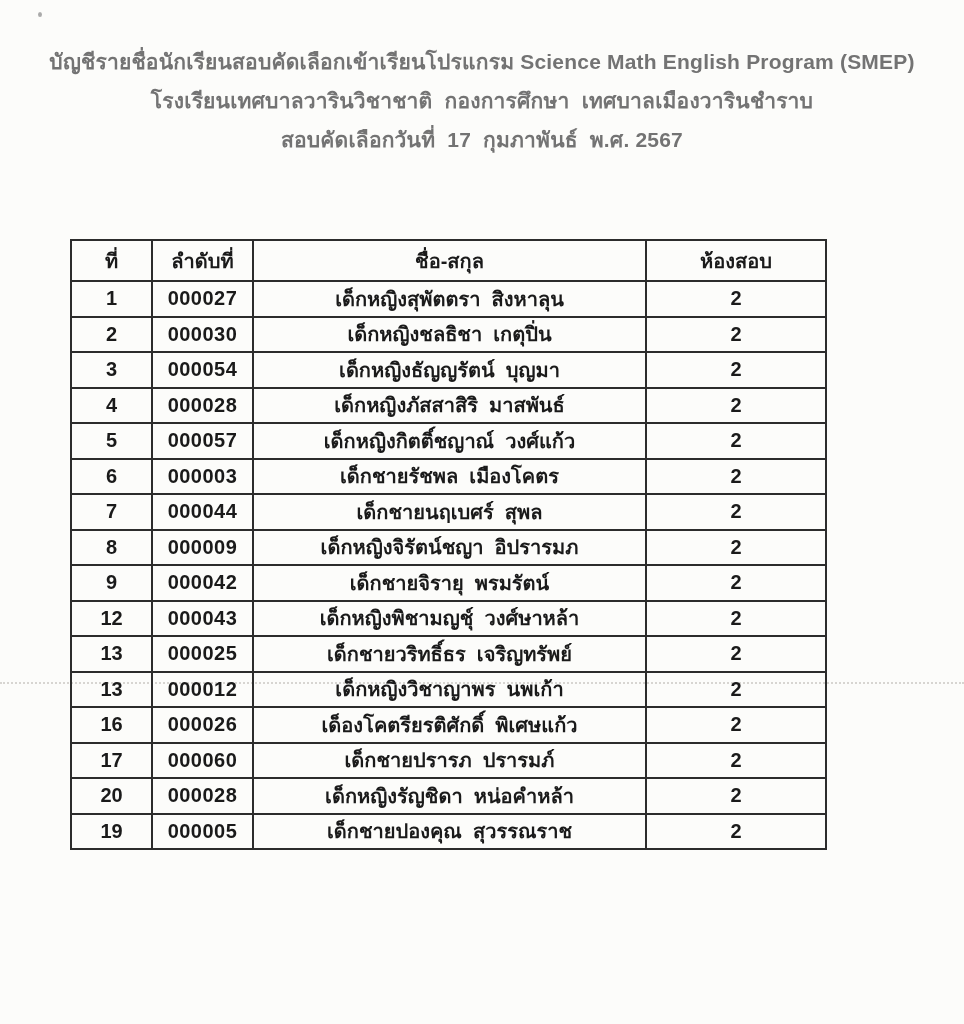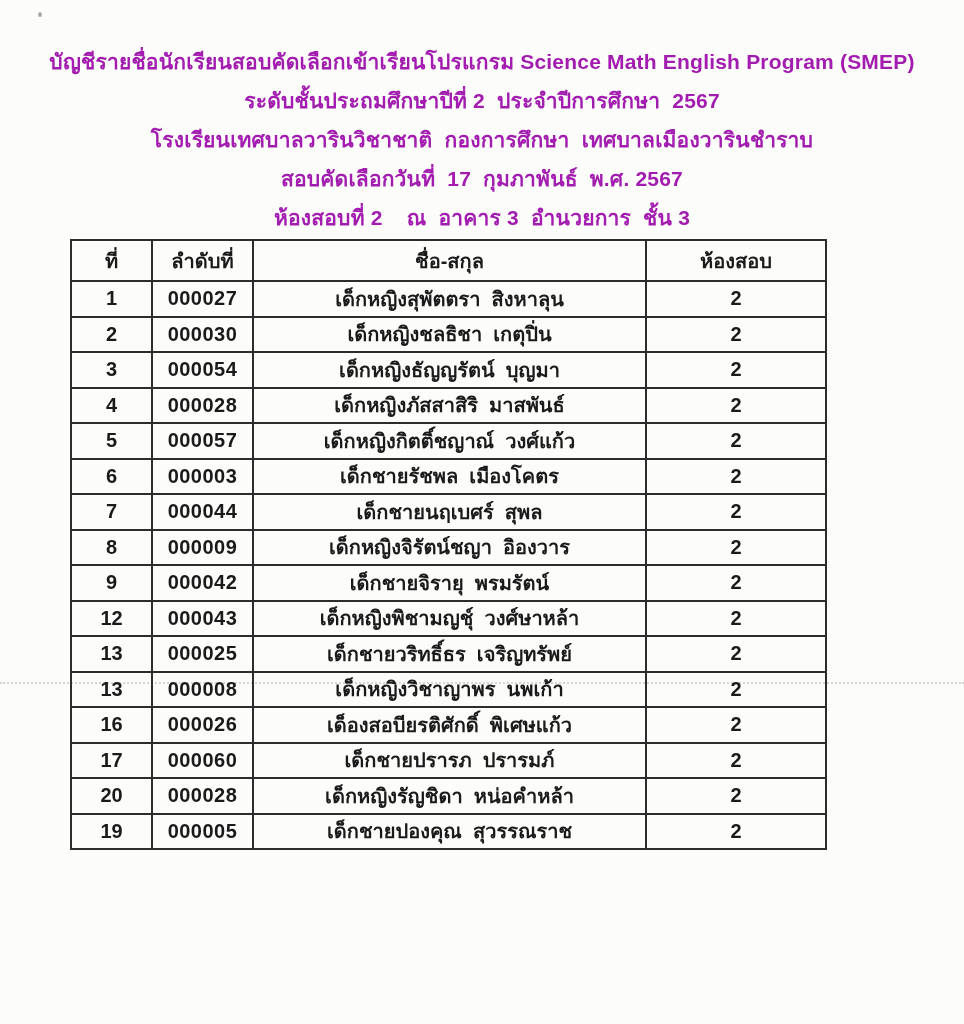--- a/index.html
+++ b/index.html
@@ -45,21 +45,21 @@
     width: 100%;
     text-align: center;
     z-index: 2;
   }
   .title-line {
     font-size: 21px;
     font-weight: 600;
     line-height: 39px;
     letter-spacing: .2px;
     white-space: pre-wrap;
-    color: #a21caf;
+    color: #737373;
   }
 
   
   table.roster {
     position: absolute;
     left: 70px;
     top: 239px;
     width: 755px;
     border-collapse: collapse;
     table-layout: fixed;
@@ -96,24 +96,22 @@
   td.c-seq { letter-spacing: .5px; margin-left: 44px; }
 </style>
 </head>
 <body>
 
 <div class="dot-artifact"></div>
 <div class="scan-line-artifact"></div>
 
 <div class="titles">
   <div class="title-line">บัญชีรายชื่อนักเรียนสอบคัดเลือกเข้าเรียนโปรแกรม Science Math English Program (SMEP)</div>
-  <div class="title-line">ระดับชั้นประถมศึกษาปีที่ 2  ประจำปีการศึกษา  2567</div>
   <div class="title-line">โรงเรียนเทศบาลวารินวิชาชาติ  กองการศึกษา  เทศบาลเมืองวารินชำราบ</div>
   <div class="title-line">สอบคัดเลือกวันที่  17  กุมภาพันธ์  พ.ศ. 2567</div>
-  <div class="title-line">ห้องสอบที่ 2    ณ  อาคาร 3  อำนวยการ  ชั้น 3</div>
 </div>
 
 <table class="roster">
   <colgroup>
     <col class="col-no">
     <col class="col-seq">
     <col class="col-name">
     <col class="col-room">
   </colgroup>
   <thead>
@@ -163,21 +161,21 @@
       </tr>
       <tr>
         <td class="c-no">7</td>
         <td class="c-seq">000044</td>
         <td class="c-name">เด็กชายนฤเบศร์  สุพล</td>
         <td class="c-room">2</td>
       </tr>
       <tr>
         <td class="c-no">8</td>
         <td class="c-seq">000009</td>
-        <td class="c-name">เด็กหญิงจิรัตน์ชญา  อิองวาร</td>
+        <td class="c-name">เด็กหญิงจิรัตน์ชญา  อิปรารมภ</td>
         <td class="c-room">2</td>
       </tr>
       <tr>
         <td class="c-no">9</td>
         <td class="c-seq">000042</td>
         <td class="c-name">เด็กชายจิรายุ  พรมรัตน์</td>
         <td class="c-room">2</td>
       </tr>
       <tr>
         <td class="c-no">12</td>
@@ -186,28 +184,28 @@
         <td class="c-room">2</td>
       </tr>
       <tr>
         <td class="c-no">13</td>
         <td class="c-seq">000025</td>
         <td class="c-name">เด็กชายวริทธิ์ธร  เจริญทรัพย์</td>
         <td class="c-room">2</td>
       </tr>
       <tr>
         <td class="c-no">13</td>
-        <td class="c-seq">000008</td>
+        <td class="c-seq">000012</td>
         <td class="c-name">เด็กหญิงวิชาญาพร  นพเก้า</td>
         <td class="c-room">2</td>
       </tr>
       <tr>
         <td class="c-no">16</td>
         <td class="c-seq">000026</td>
-        <td class="c-name">เด็องสอบียรติศักดิ์  พิเศษแก้ว</td>
+        <td class="c-name">เด็องโคตรียรติศักดิ์  พิเศษแก้ว</td>
         <td class="c-room">2</td>
       </tr>
       <tr>
         <td class="c-no">17</td>
         <td class="c-seq">000060</td>
         <td class="c-name">เด็กชายปรารภ  ปรารมภ์</td>
         <td class="c-room">2</td>
       </tr>
       <tr>
         <td class="c-no">20</td>

